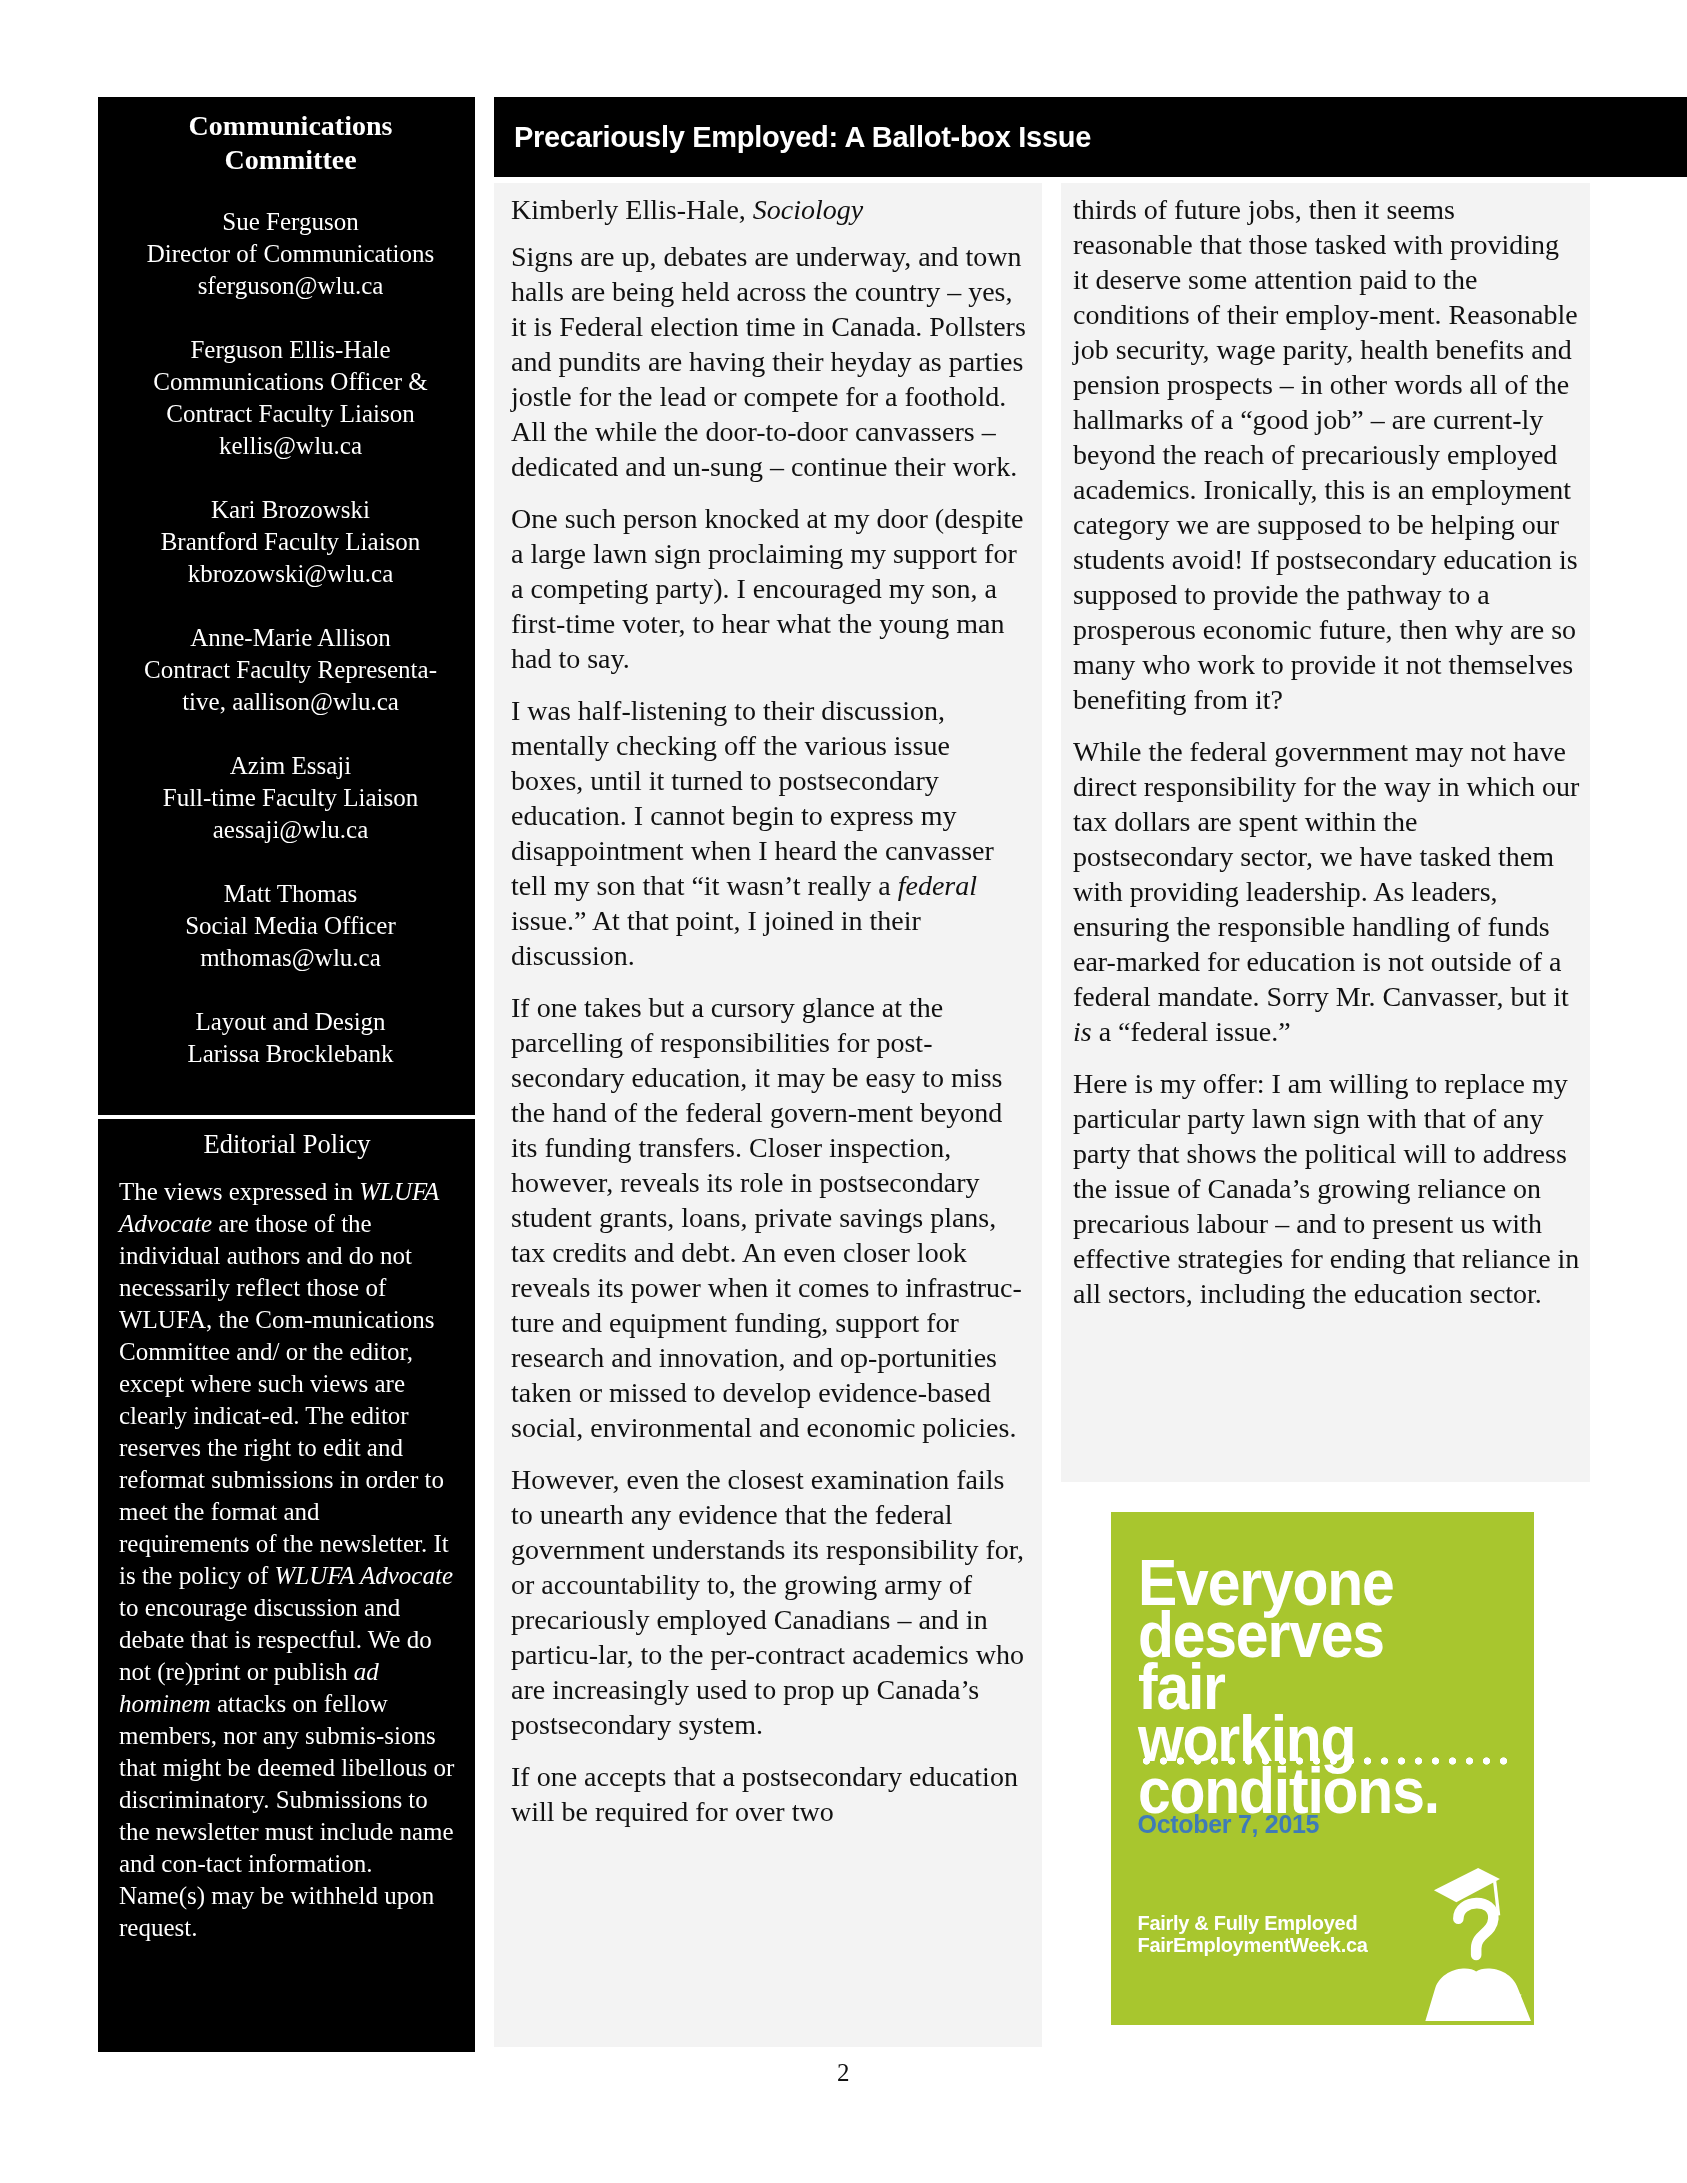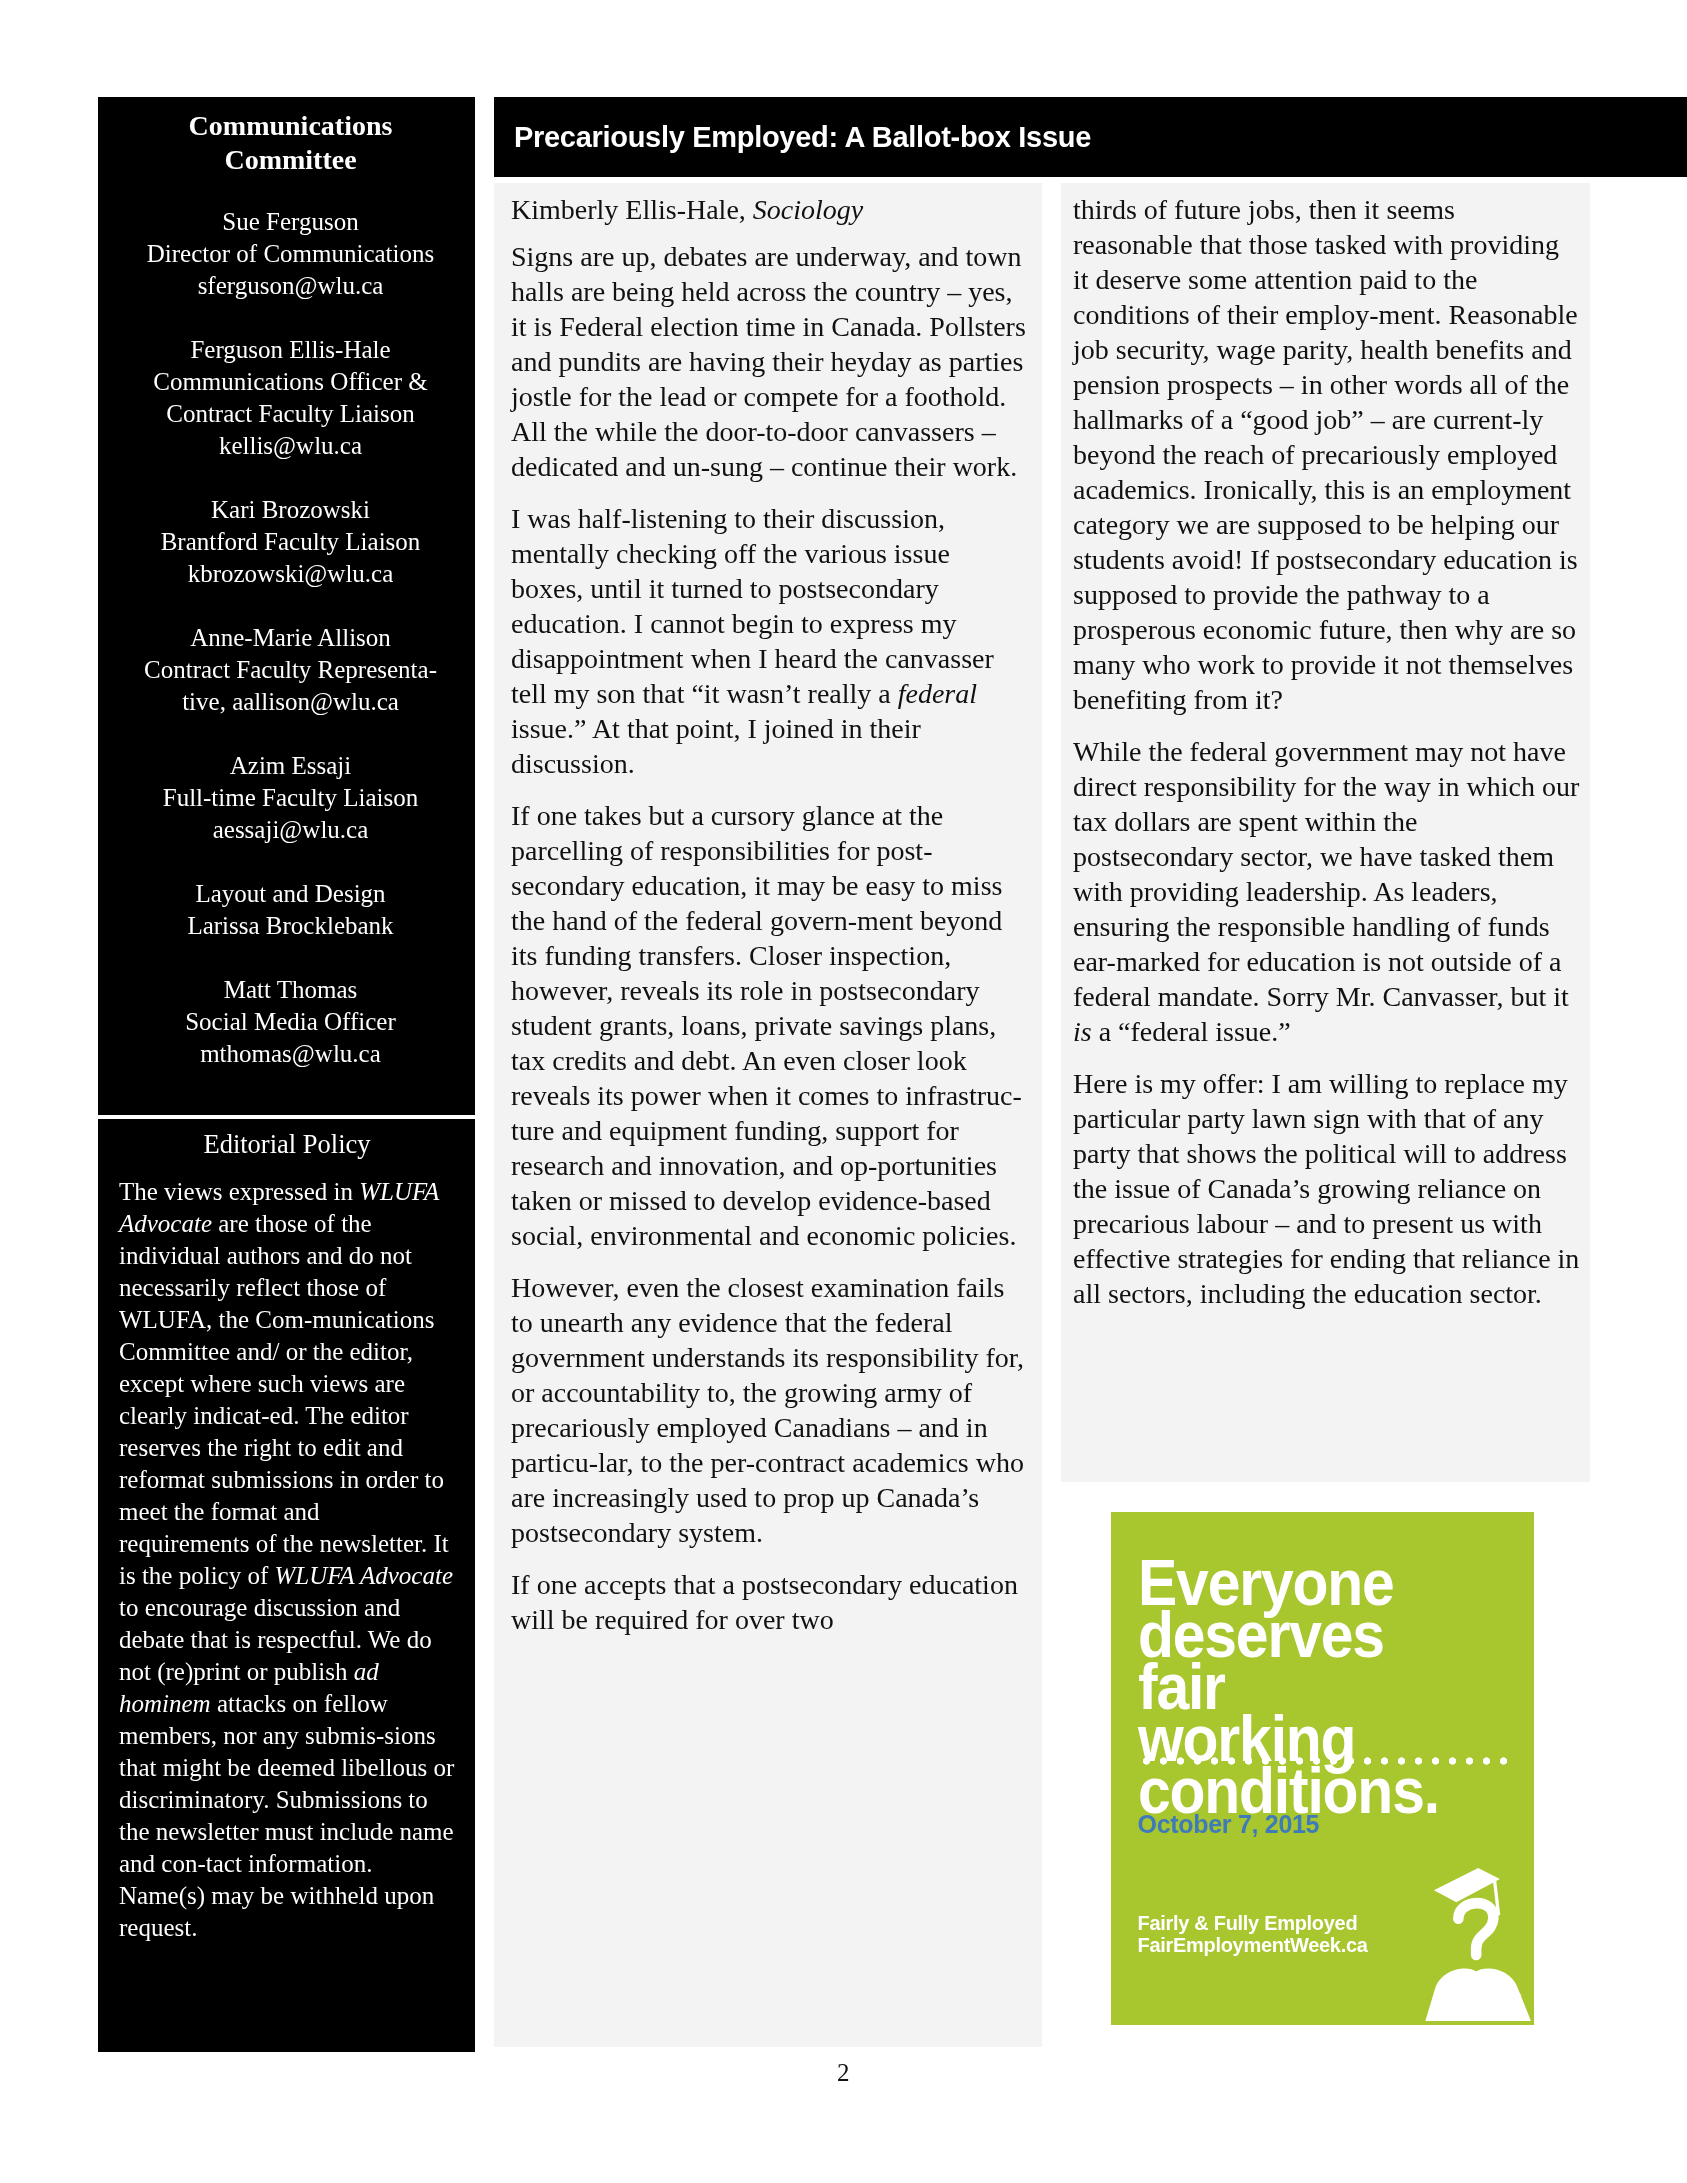--- a/index.html
+++ b/index.html
@@ -118,28 +118,28 @@
     <div>tive, aallison@wlu.ca</div>
   </div>
 
   <div class="member">
     <div>Azim Essaji</div>
     <div>Full-time Faculty Liaison</div>
     <div>aessaji@wlu.ca</div>
   </div>
 
   <div class="member">
-    <div>Layout and Design</div>
-    <div>Larissa Brocklebank</div>
-  </div>
-
-  <div class="member">
     <div>Matt Thomas</div>
     <div>Social Media Officer</div>
     <div>mthomas@wlu.ca</div>
+  </div>
+
+  <div class="member">
+    <div>Layout and Design</div>
+    <div>Larissa Brocklebank</div>
   </div>
 </div>
 
 <div class="abs editorial-box">
   <div class="editorial-title">Editorial Policy</div>
   <div class="editorial-body">
     <span>The views expressed in </span><em>WLUFA Advocate</em><span> are those of the individual authors and do not necessarily reflect those of WLUFA, the Com-munications Committee and/ or the editor, except where such views are clearly indicat-ed. The editor reserves the right to edit and reformat submissions in order to meet the format and requirements of the newsletter. It is the policy of </span><em>WLUFA Advocate</em><span> to encourage discussion and debate that is respectful. We do not (re)print or publish </span><em>ad hominem</em><span> attacks on fellow members, nor any submis-sions that might be deemed libellous or discriminatory. Submissions to the newsletter must include name and con-tact information.</span>
     <div>Name(s) may be withheld upon request.</div>
   </div>
 </div>
@@ -147,20 +147,21 @@
 <div class="abs article-header">
   <span>Precariously Employed: A Ballot-box Issue</span>
 </div>
 
 <div class="abs col col1">
   <p class="byline">
     <span>Kimberly Ellis-Hale,</span>
     <em>Sociology</em>
   </p>
   <p>Signs are up, debates are underway, and town halls are being held across the country – yes, it is Federal election time in Canada. Pollsters and pundits are having their heyday as parties jostle for the lead or compete for a foothold. All the while the door-to-door canvassers – dedicated and un-sung – continue their work.</p>
+  <p>One such person knocked at my door (despite a large lawn sign proclaiming my support for a competing party). I encouraged my son, a first-time voter, to hear what the young man had to say.</p>
   <p><span>I was half-listening to their discussion, mentally checking off the various issue boxes, until it turned to postsecondary education. I cannot begin to express my disappointment when I heard the canvasser tell my son that “it wasn’t really a </span><em>federal</em><span> issue.” At that point, I joined in their discussion.</span></p>
   <p>If one takes but a cursory glance at the parcelling of responsibilities for post-secondary education, it may be easy to miss the hand of the federal govern-ment beyond its funding transfers. Closer inspection, however, reveals its role in postsecondary student grants, loans, private savings plans, tax credits and debt. An even closer look reveals its power when it comes to infrastruc-ture and equipment funding, support for research and innovation, and op-portunities taken or missed to develop evidence-based social, environmental and economic policies.</p>
   <p>However, even the closest examination fails to unearth any evidence that the federal government understands its responsibility for, or accountability to, the growing army of precariously employed Canadians – and in particu-lar, to the per-contract academics who are increasingly used to prop up Canada’s postsecondary system.</p>
   <p>If one accepts that a postsecondary education will be required for over two</p>
 </div>
 
 <div class="abs col col2">
   <p>thirds of future jobs, then it seems reasonable that those tasked with providing it deserve some attention paid to the conditions of their employ-ment. Reasonable job security, wage parity, health benefits and pension prospects – in other words all of the hallmarks of a “good job” – are current-ly beyond the reach of precariously employed academics. Ironically, this is an employment category we are supposed to be helping our students avoid! If postsecondary education is supposed to provide the pathway to a prosperous economic future, then why are so many who work to provide it not themselves benefiting from it?</p>
   <p><span>While the federal government may not have direct responsibility for the way in which our tax dollars are spent within the postsecondary sector, we have tasked them with providing leadership. As leaders, ensuring the responsible handling of funds ear-marked for education is not outside of a federal mandate. Sorry Mr. Canvasser, but it </span><em>is</em><span> a “federal issue.”</span></p>
   <p>Here is my offer: I am willing to replace my particular party lawn sign with that of any party that shows the political will to address the issue of Canada’s growing reliance on precarious labour – and to present us with effective strategies for ending that reliance in all sectors, including the education sector.</p>

